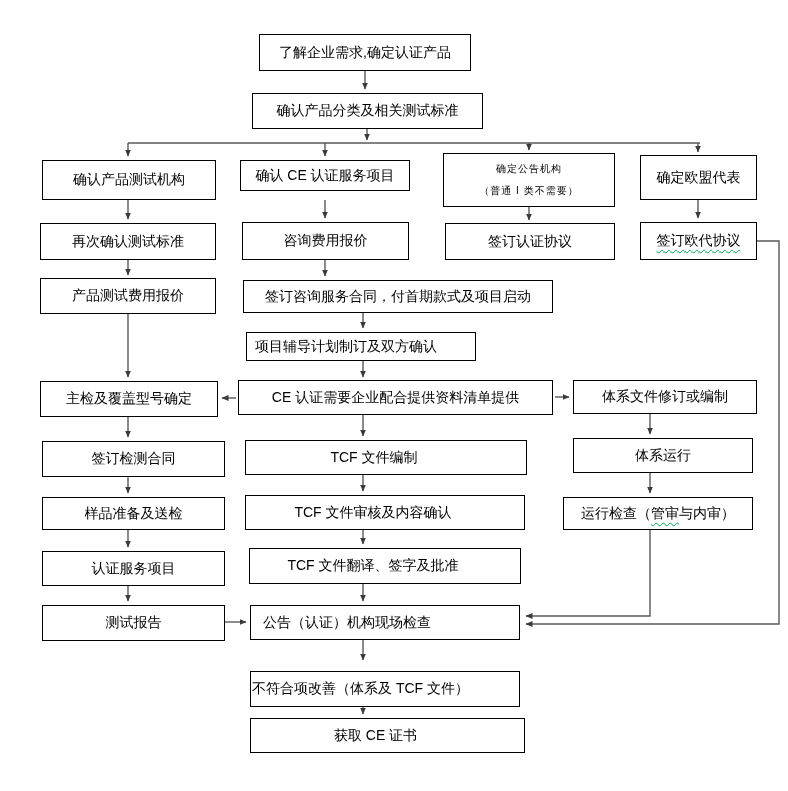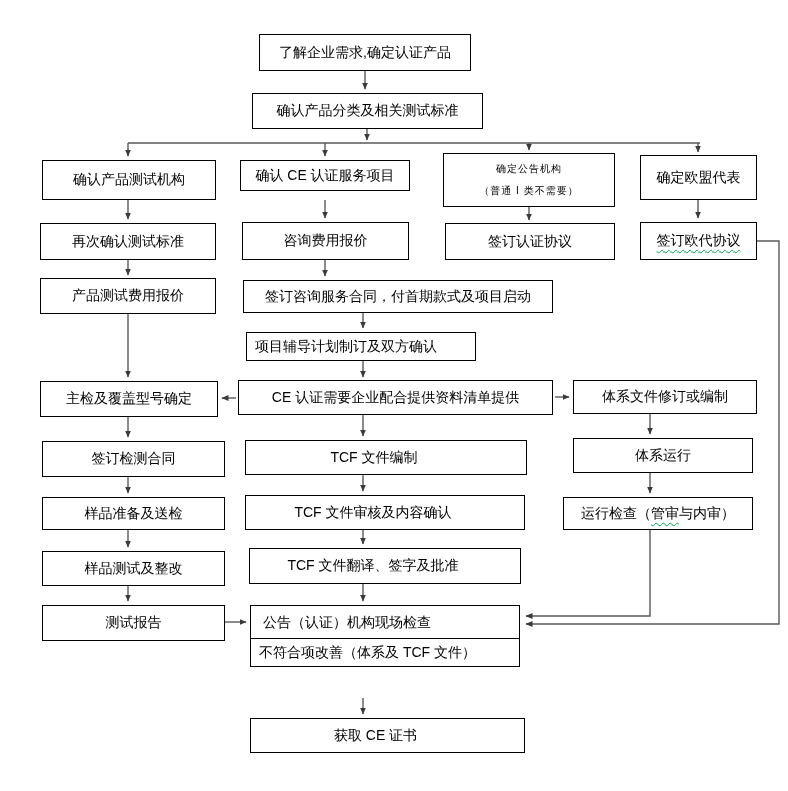--- a/index.html
+++ b/index.html
@@ -153,36 +153,36 @@
     <span>TCF 文件审核及内容确认</span>
   </div>
 
   <div class="node" style="left:563px;top:497px;width:190px;height:33px">
     <span>运行检查（</span>
       <span class="wavy">管审</span>
       <span>与内审）</span>
   </div>
 
   <div class="node" style="left:42px;top:551px;width:183px;height:35px">
-    <span>样品测试及整改</span>
+    <span>认证服务项目</span>
   </div>
 
   <div class="node axisshift" style="left:249px;top:548px;width:272px;height:36px">
     <span>TCF 文件翻译、签字及批准</span>
   </div>
 
   <div class="node" style="left:42px;top:605px;width:183px;height:36px">
     <span>测试报告</span>
   </div>
 
   <div class="node leftal" style="left:250px;top:605px;width:270px;height:35px;padding-left:12px">
     <span>公告（认证）机构现场检查</span>
   </div>
 
-  <div class="node leftal" style="left:250px;top:638px;width:270px;height:29px;padding-left:8px">
+  <div class="node leftal" style="left:250px;top:671px;width:270px;height:36px;padding-left:1px">
     <span>不符合项改善（体系及 TCF 文件）</span>
   </div>
 
   <div class="node axisshift" style="left:250px;top:718px;width:275px;height:35px">
     <span>获取 CE 证书</span>
   </div>
 
 </div>
 
 </body></html>

